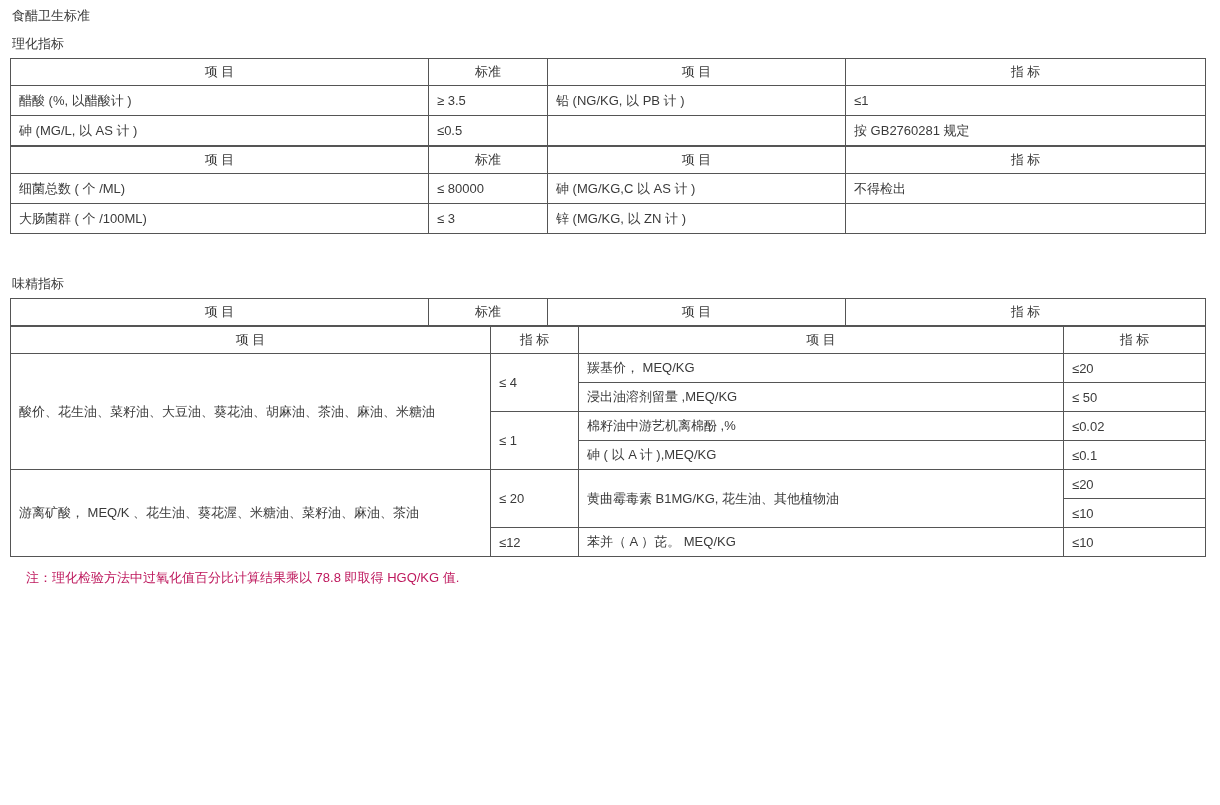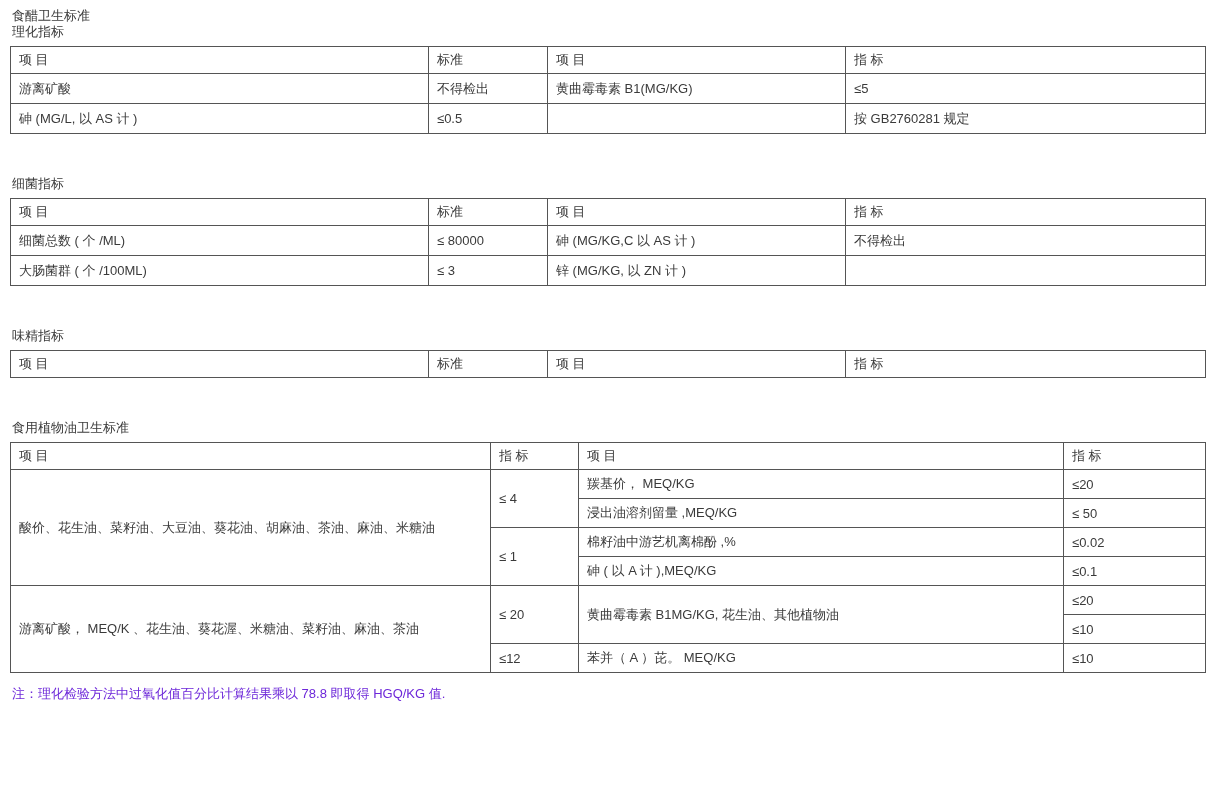--- a/index.html
+++ b/index.html
@@ -17,48 +17,48 @@
     overflow: hidden;
     background: #ffffff;
   }
   .heading {
     font-size: 13px;
     line-height: 15px;
     color: #3a3a3a;
     margin-left: 2px;
   }
   .t1 { padding-top: 8px; }
-  .s1 { margin-top: 1px; margin-bottom: 7px; }
+  .s1 { margin-top: 13px; margin-bottom: 7px; }
   .gap { margin-top: 42px; margin-bottom: 7px; }
   table.tbl {
     border-collapse: collapse;
     table-layout: fixed;
     width: 1195px;
   }
   table.tbl td {
     border: 1px solid #555555;
     padding: 4px 8px;
     vertical-align: middle;
     white-space: nowrap;
     overflow: hidden;
     font-size: 13px;
     color: #3a3a3a;
   }
   table.tbl tr.hdr td {
-    text-align: left;
+    text-align: center;
     height: 18px;
   }
   table.tbl tr.row td { height: 21px; }
   table.tbl4 tr.row td { height: 20px; margin-left: 46px; }
   .note {
     margin-top: 13px;
-    margin-left: 2px;
+    margin-left: 16px;
     font-size: 13px;
     line-height: 16px;
-    color: #6d28d9;
+    color: #be185d;
   }
 </style>
 </head>
 <body>
 
 <div class="page">
 
   <div class="heading t1">食醋卫生标准</div>
   <div class="heading s1">理化指标</div>
 
@@ -70,35 +70,34 @@
         <col style="width:360px">
       </colgroup>
     <tbody>
       <tr class="hdr">
         <td>项 目</td>
         <td>标准</td>
         <td>项 目</td>
         <td>指 标</td>
       </tr>
       <tr class="row">
-        <td>游离矿酸</td>
-        <td>不得检出</td>
-        <td>黄曲霉毒素 B1(MG/KG)</td>
-        <td>≤5</td>
+        <td>醋酸 (%, 以醋酸计 )</td>
+        <td>≥ 3.5</td>
+        <td>铅 (NG/KG, 以 PB 计 )</td>
+        <td>≤1</td>
       </tr>
       <tr class="row">
         <td>砷 (MG/L, 以 AS 计 )</td>
         <td>≤0.5</td>
         <td></td>
         <td>按 GB2760281 规定</td>
       </tr>
     </tbody>
   </table>
 
-  <div class="heading gap">细菌指标</div>
 
   <table class="tbl tbl2">
     <colgroup>
         <col style="width:418px">
         <col style="width:119px">
         <col style="width:298px">
         <col style="width:360px">
       </colgroup>
     <tbody>
       <tr class="hdr">
@@ -134,21 +133,20 @@
     <tbody>
       <tr class="hdr">
         <td>项 目</td>
         <td>标准</td>
         <td>项 目</td>
         <td>指 标</td>
       </tr>
     </tbody>
   </table>
 
-  <div class="heading gap">食用植物油卫生标准</div>
 
   <table class="tbl tbl4">
     <colgroup>
         <col style="width:480px">
         <col style="width:88px">
         <col style="width:485px">
         <col style="width:142px">
       </colgroup>
     <tbody>
       <tr class="hdr">

